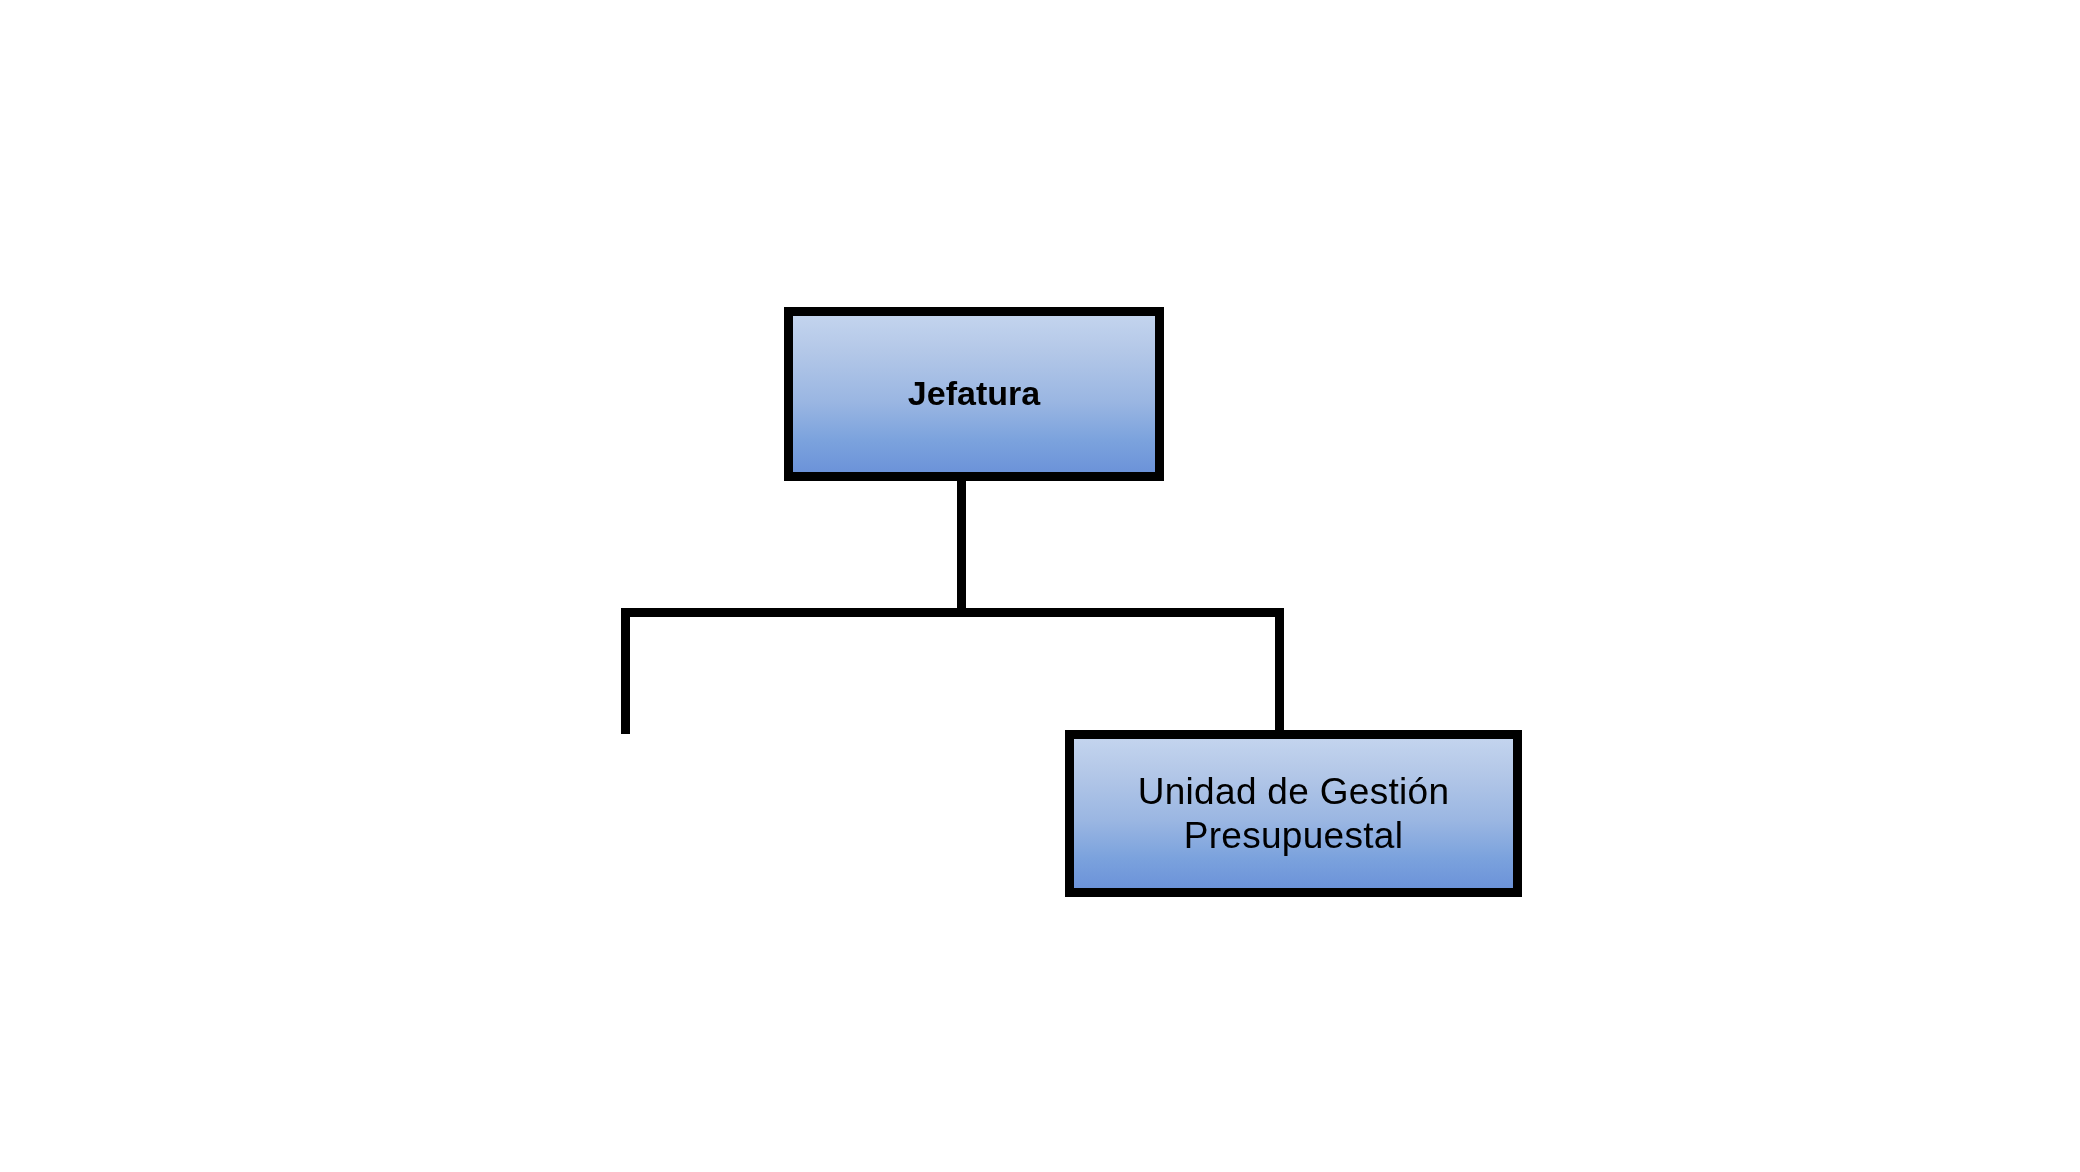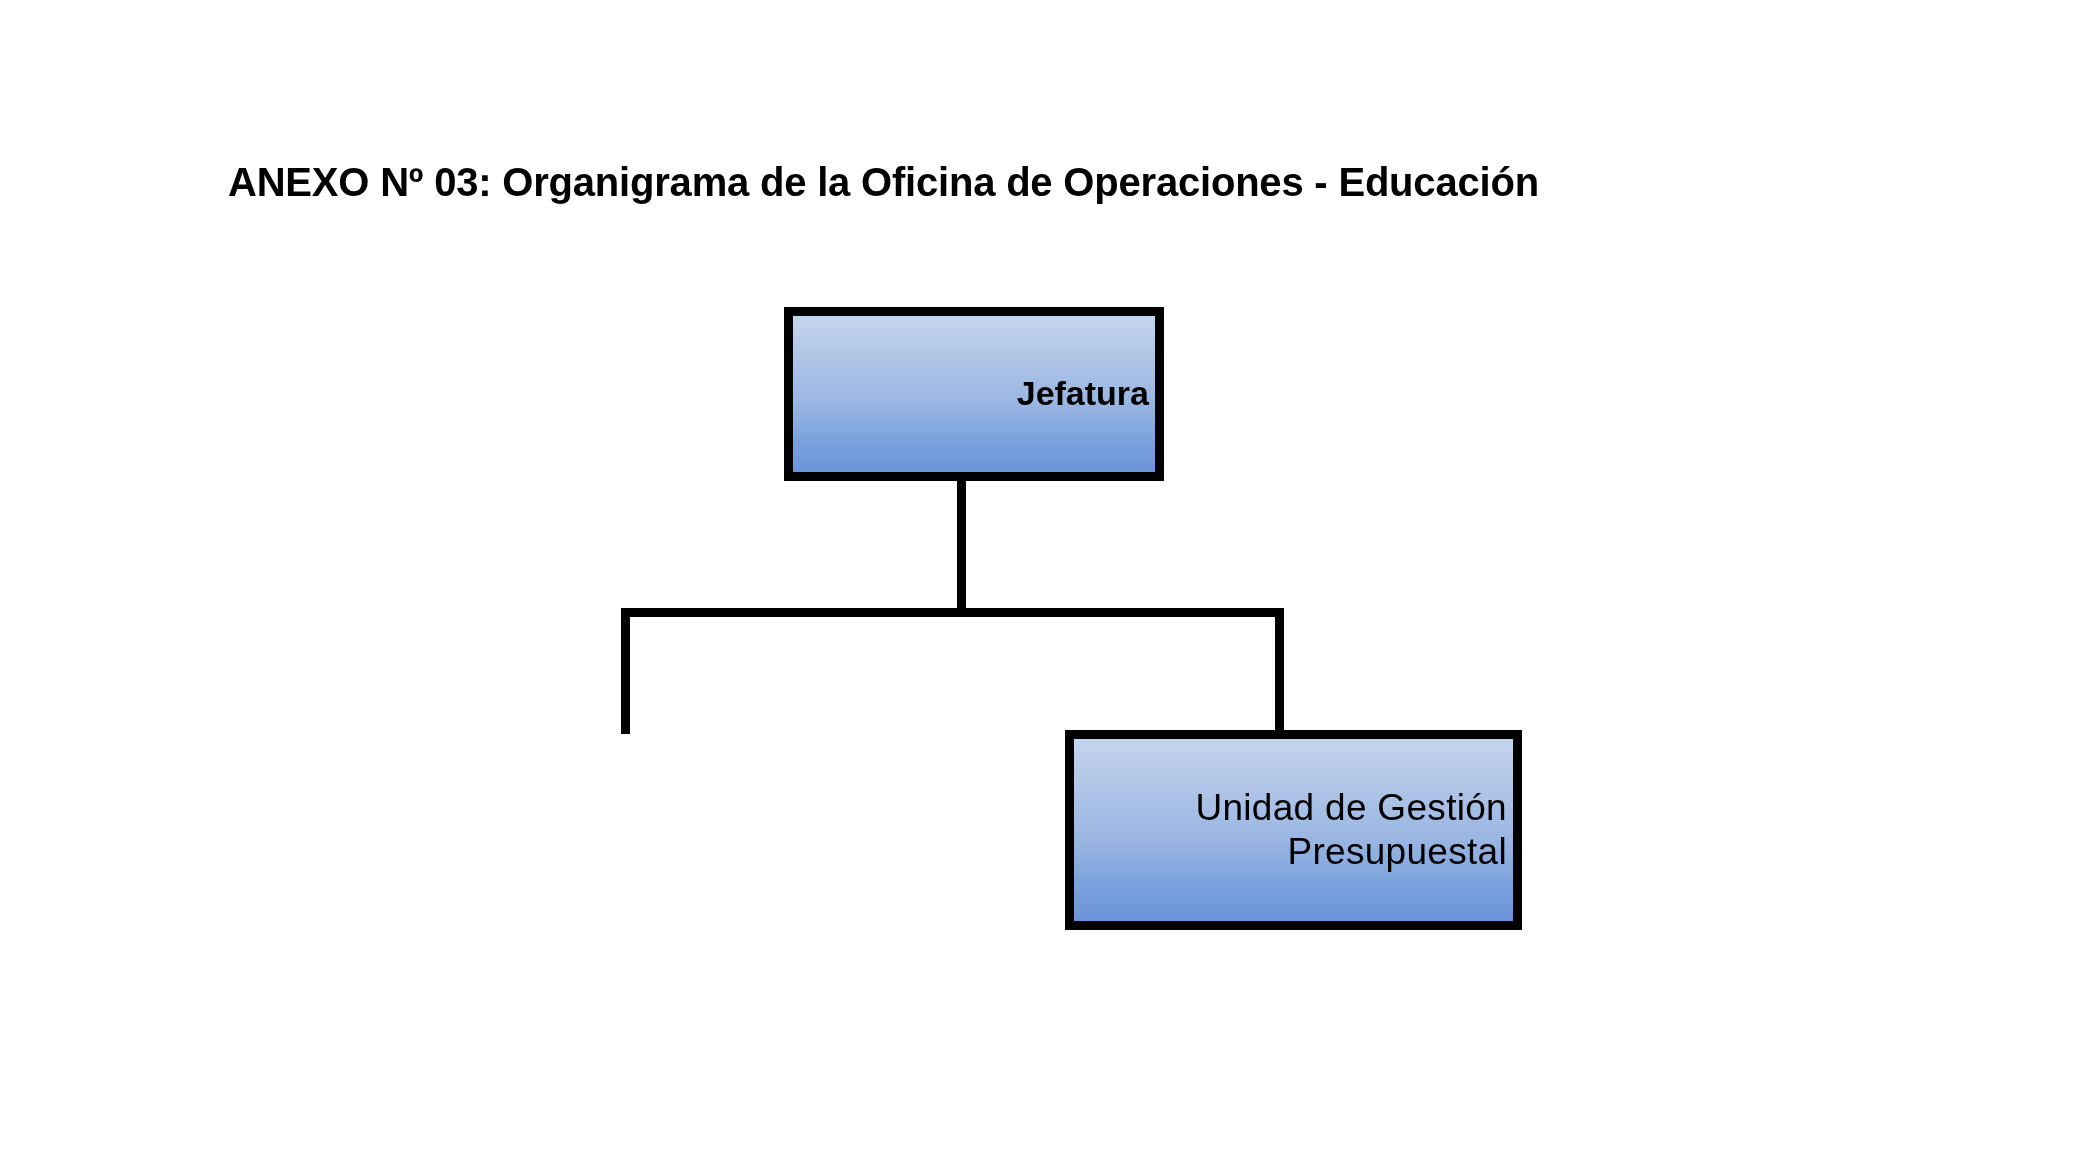--- a/index.html
+++ b/index.html
@@ -33,21 +33,21 @@
 
   
   .node-box {
     position: absolute;
     box-sizing: border-box;
     border: 9px solid #000000;
     background-image: linear-gradient(to bottom, #c3d4ee 0%, #b4c8e8 22%, #9ab6e2 55%, #7ba2dd 80%, #6c93d9 100%);
     display: flex;
     align-items: center;
     justify-content: center;
-    text-align: right;
+    text-align: center;
     color: #000000;
   }
 
   .node-label {
     display: block;
     width: 100%;
     padding: 0 6px;
     box-sizing: border-box;
   }
 
@@ -68,21 +68,21 @@
   #node-left {
     left: 400px;
     top: 730px;
     width: 462px;
     height: 167px;
   }
   #node-right {
     left: 1065px;
     top: 730px;
     width: 457px;
-    height: 200px;
+    height: 167px;
   }
   #node-left .node-label,
   #node-right .node-label {
     font-size: 37px;
     font-weight: normal;
     line-height: 1.18;
     letter-spacing: 0.3px;
   }
 
   
@@ -117,21 +117,20 @@
     top: 608px;
     width: 9px;
     height: 126px;
   }
 </style>
 </head>
 <body>
 
 <div id="page">
 
-  <div class="chart-title">ANEXO Nº 03: Organigrama de la Oficina de Operaciones  - Educación</div>
 
   <div class="conn" id="conn-stem"></div>
   <div class="conn" id="conn-bus"></div>
   <div class="conn" id="conn-drop-left"></div>
   <div class="conn" id="conn-drop-right"></div>
 
   <div class="node-box" id="node-root">
     <span class="node-label">Jefatura</span>
   </div>
 

